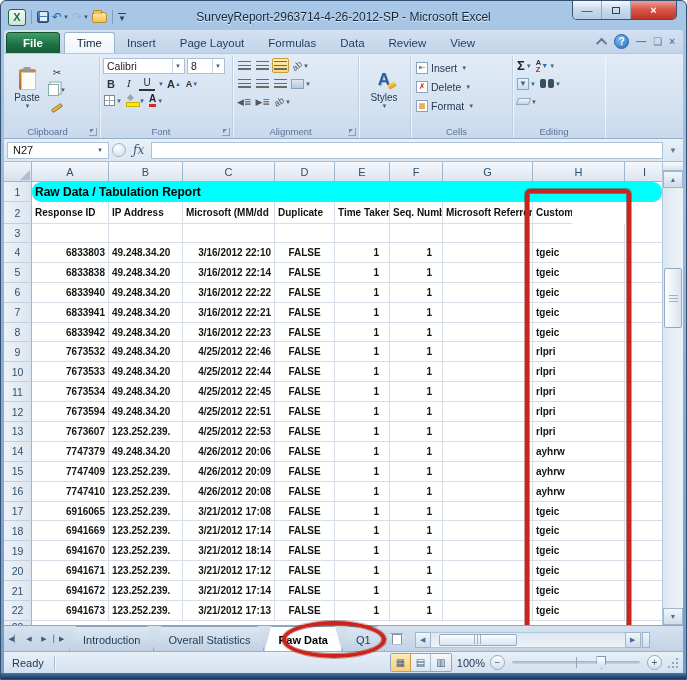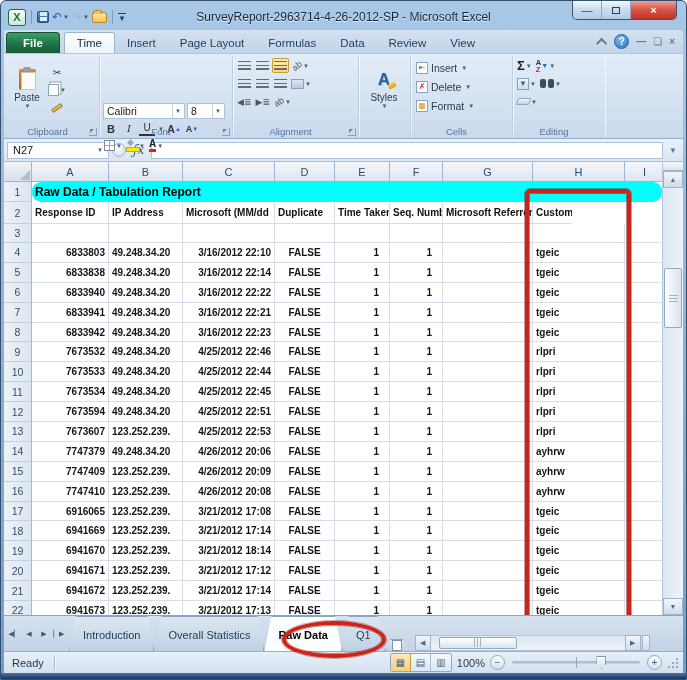--- a/index.html
+++ b/index.html
@@ -118,21 +118,21 @@
   
   .vscroll{width:21px;flex:none;background:#d7e2ee;border-left:1px solid #b2c6dc;display:flex;flex-direction:column;}
   .vsplit{height:9px;background:linear-gradient(#f7fafc,#d9e4ef);border-bottom:1px solid #9eb6ce;}
   .sbtn{height:17px;background:linear-gradient(#f2f6fa,#cfdcea);border:1px solid #9eb6ce;display:flex;align-items:center;justify-content:center;
         font-size:7px;color:#4d6e96;flex:none;}
   .vtrack{flex:1;position:relative;background:linear-gradient(90deg,#dde7f1,#eef3f8);}
   .vthumb{position:absolute;left:1px;right:1px;top:80px;height:60px;background:linear-gradient(90deg,#fdfeff,#d9e4f0);
           border:1px solid #93aac3;border-radius:2px;display:flex;align-items:center;justify-content:center;}
   .grip{width:9px;height:7px;background:repeating-linear-gradient(to bottom,#9fb2c6 0 1px,transparent 1px 3px);}
   
-  .tabbar{height:36px;flex:none;background:linear-gradient(#d6e2ef,#c3d3e6);border-top:1px solid #8ba6c4;display:flex;align-items:flex-end;position:relative;}
+  .tabbar{height:26px;flex:none;background:linear-gradient(#d6e2ef,#c3d3e6);border-top:1px solid #8ba6c4;display:flex;align-items:center;position:relative;}
   .navs{display:flex;align-items:center;height:100%;padding:0 3px;gap:1px;}
   .navb{width:14px;height:16px;display:flex;align-items:center;justify-content:center;font-size:7px;color:#3f5a76;}
   .sheettabs{display:flex;height:100%;align-items:stretch;}
   .stab{padding:2px 13px 0 13px;font-size:11px;color:#1c3least;color:#1e3a55;background:linear-gradient(#dde7f1,#c0d1e4);
         border:1px solid #89a6c6;border-bottom:none;clip-path:polygon(7px 0,calc(100% - 7px) 0,100% 100%,0 100%);display:flex;align-items:center;}
   .stab.active{background:#fdfefe;font-weight:bold;color:#000;z-index:2;}
   .ins-tab{width:24px;background:linear-gradient(#dde7f1,#c0d1e4);border:1px solid #89a6c6;border-bottom:none;
            clip-path:polygon(6px 0,calc(100% - 6px) 0,100% 100%,0 100%);display:flex;align-items:center;justify-content:center;}
   .ins-sheet{width:10px;height:11px;background:#fff;border:1px solid #7d93a9;}
   .hscroll{display:flex;align-items:center;height:17px;margin:2px 0 0 6px;flex:1;max-width:235px;}
@@ -237,21 +237,21 @@
           <span class="mini">
               <span class="brush"></span>
             </span>
         </div>
       </div>
       <span class="glabel">Clipboard</span>
       <span class="launcher"></span>
     </div>
 
     <div class="rgroup" style="width:133px;">
-      <div class="row" style="margin-bottom:2px;margin-top:45px;">
+      <div class="row" style="margin-bottom:2px;">
         <span class="combo" style="width:82px;">
             <span>Calibri</span>
             <span class="dd">▼</span>
           </span>
         <span class="combo" style="width:38px;">
             <span>8</span>
             <span class="dd">▼</span>
           </span>
       </div>
       <div class="row" style="margin-bottom:2px;">

